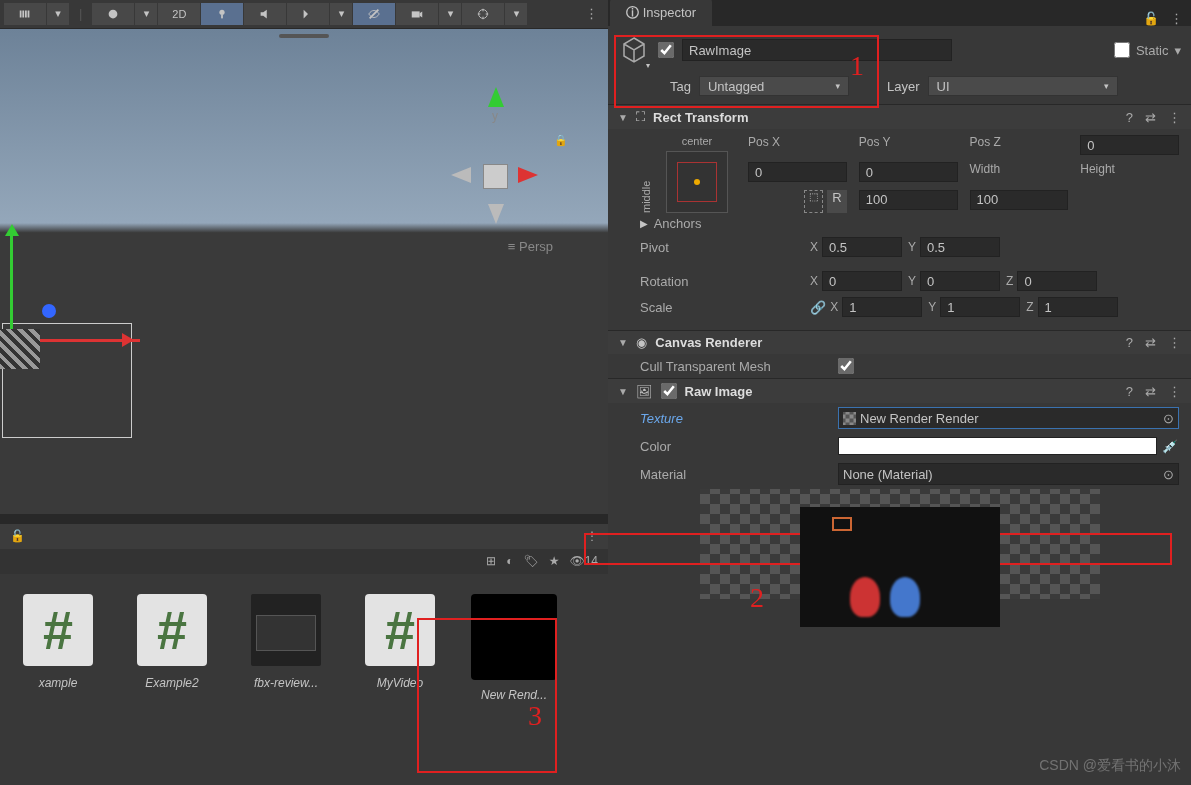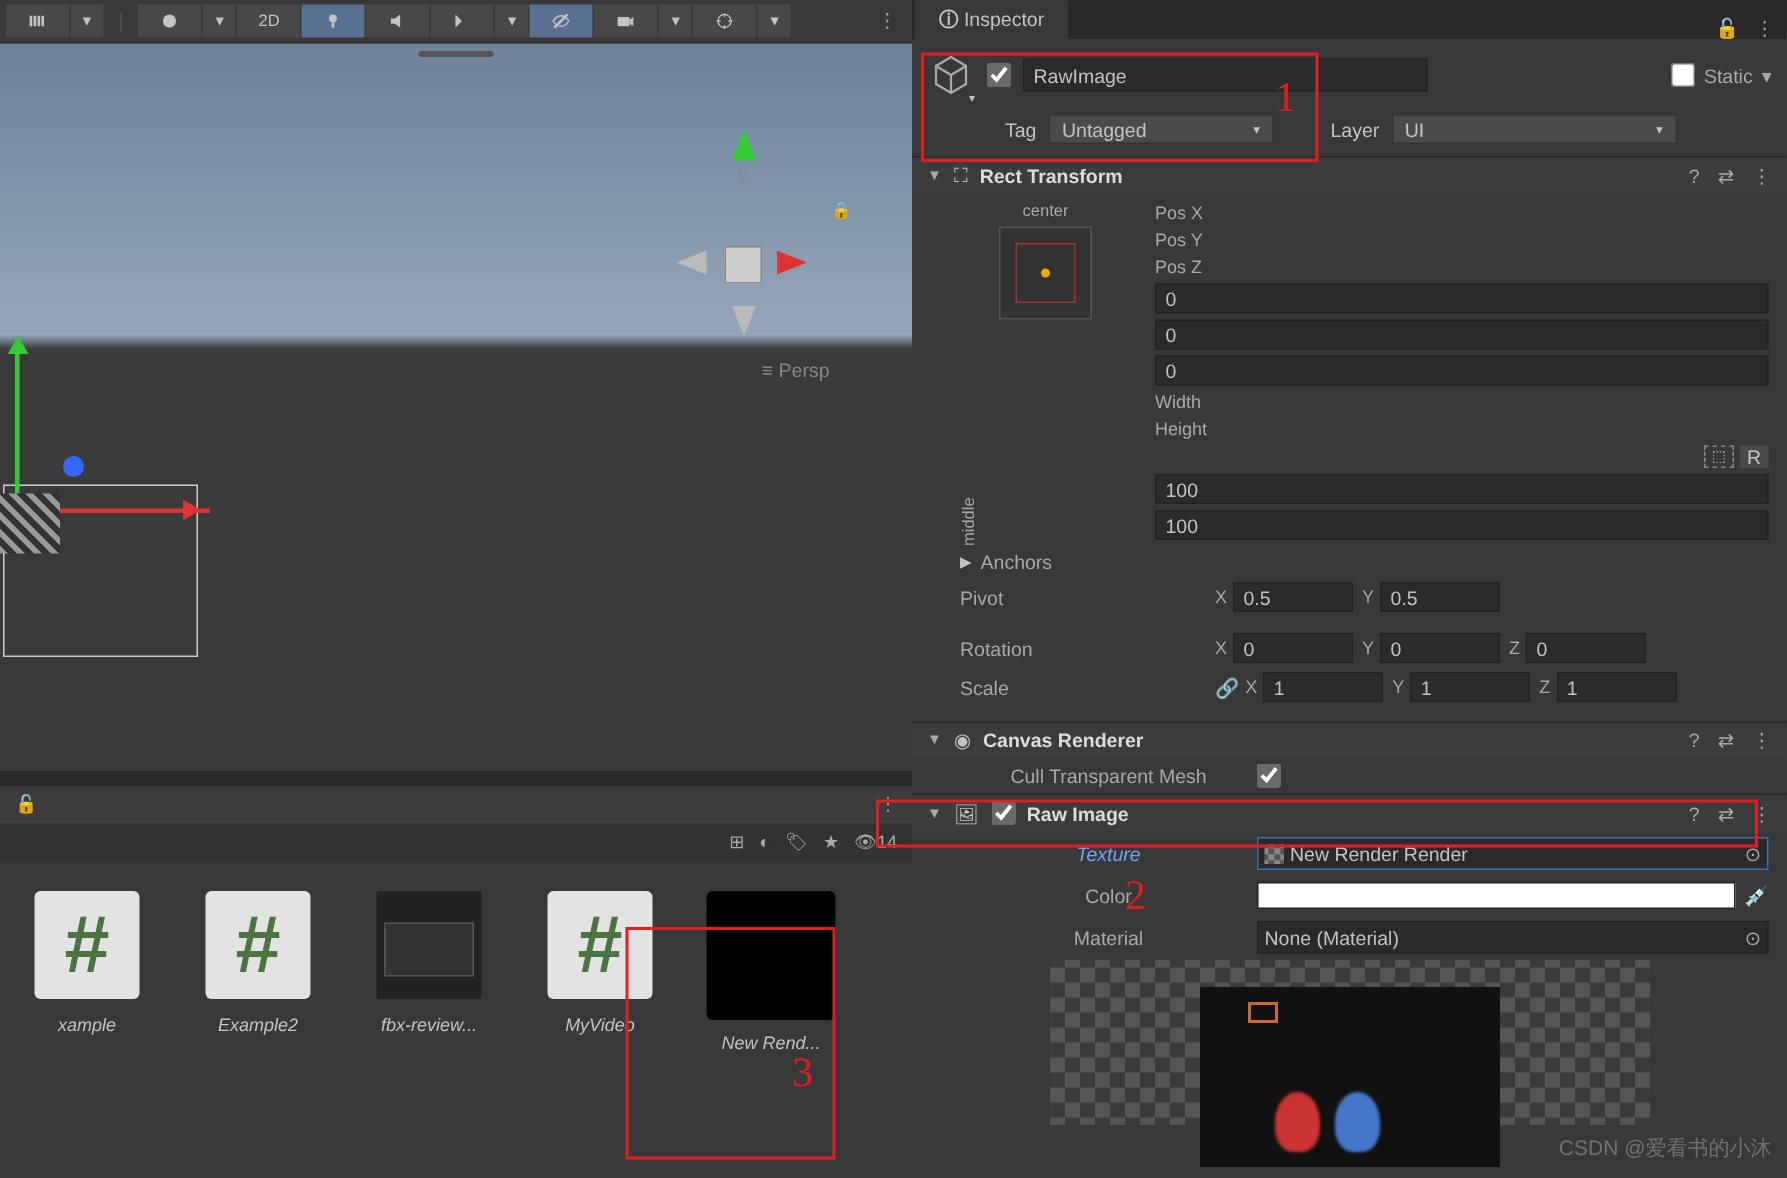--- a/index.html
+++ b/index.html
@@ -75,35 +75,35 @@
 .comp-body { padding: 6px 12px 10px 32px; }
 
 .rect-body { display:flex; gap:14px; }
 .anchor-box { width:62px; height:62px; border:1px solid #555; background:#333; position:relative; margin-top:4px; }
 .anchor-inner { position:absolute; inset:10px; border:1px solid #a33; }
 .anchor-dot { position:absolute; top:50%; left:50%; width:6px; height:6px; background:#ea0; border-radius:50%; transform:translate(-50%,-50%); }
 .anchor-labels { font-size:11px; color:#aaa; }
 .anchor-center { text-align:center; margin-bottom:2px; }
 .anchor-middle { writing-mode:vertical-rl; transform:rotate(180deg); font-size:11px; color:#aaa; }
 
-.pos-grid { display:grid; grid-template-columns: 1fr; gap:4px 12px; margin-left:28px; flex:1; }
+.pos-grid { display:grid; grid-template-columns: 1fr 1fr 1fr 1fr; gap:4px 12px; margin-left:6px; flex:1; }
 .pos-grid label { font-size:12px; color:#aaa; }
 .num-input { background:#2a2a2a; border:1px solid #222; color:#c4c4c4; padding:2px 6px; height:20px; width:100%; font-size:13px; }
 
 .prop-row { display:flex; align-items:center; padding:3px 0; }
 .prop-row .label { width: 170px; color:#aaa; }
 .prop-row .xyz { display:flex; gap:6px; flex:1; }
 .xyz-pair { display:flex; align-items:center; gap:4px; }
 .xyz-pair span { color:#aaa; font-size:12px; }
 .xyz-pair input { width:80px; }
 
 .scale-lock { color:#888; margin-right:4px; font-size:13px; }
 
 .field-row { display:flex; align-items:center; padding:4px 12px 4px 32px; }
-.field-row .flabel { width:198px; color:#aaa;text-align:center; }
+.field-row .flabel { width:198px; color:#aaa; }
 .obj-field { flex:1; background:#2a2a2a; border:1px solid #222; height:22px; display:flex; align-items:center; padding:0 4px; color:#c4c4c4; position:relative; }
 .obj-field .picker { margin-left:auto; color:#aaa; }
 .obj-field .tex-icon { width:13px; height:13px; background: repeating-conic-gradient(#888 0 25%, #555 0 50%) 50%/8px 8px; margin-right:4px; }
 .color-field { flex:1; height:18px; background:#fff; border:1px solid #222; }
 .eyedrop { margin-left:6px; color:#aaa; }
 
 .preview-bar { background:#333; padding:3px 10px; border-top:1px solid #222; }
 .preview { height: 140px; display:flex; justify-content:center; position:relative; }
 .checker { width:400px; height:110px; background: repeating-conic-gradient(#555 0 25%, #3a3a3a 0 50%) 50%/20px 20px; margin-top:0; position:absolute; top:0;}
 .preview-img { width:200px; height:120px; background:#111; margin-top:18px; position:relative; z-index:1; }

